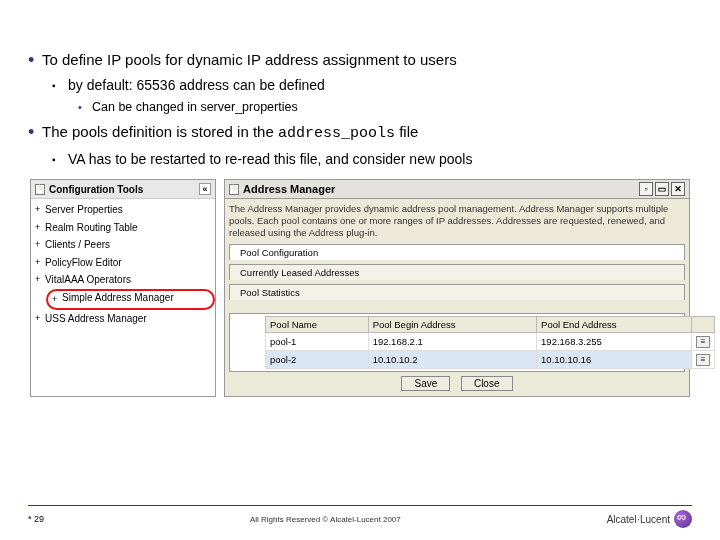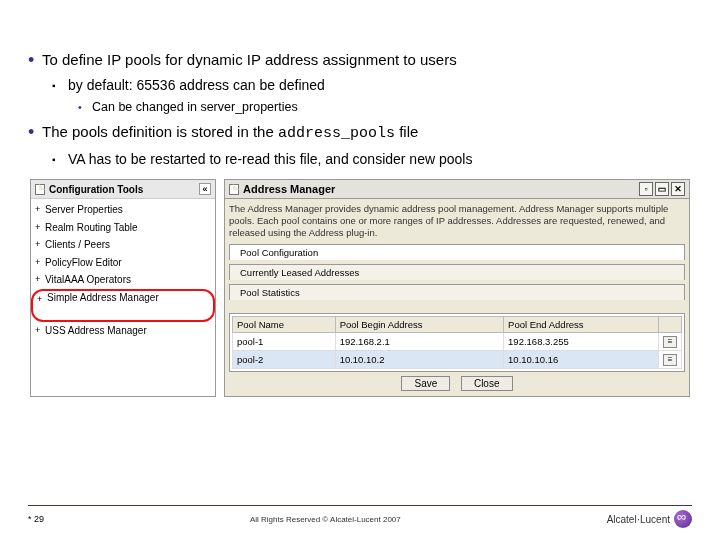--- a/index.html
+++ b/index.html
@@ -117,21 +117,21 @@
   .sidebar-list li::before {
     content: "+";
     position: absolute;
     left: 4px;
     font-size: 9px;
     top: 2px;
   }
   .sidebar-list li.circled {
     border: 2px solid #e11;
     border-radius: 12px;
-    padding-top: 0; padding-bottom: 16px;
+    padding-top: 0; padding-bottom: 4px; margin-left: 15px;
   }
 
   
   .panel {
     flex: 1;
     min-width: 0;
   }
   .panel-titlebar {
     background: #e4e2dc;
     border: 1px solid #999;
@@ -187,20 +187,21 @@
   }
   .table-wrap {
     background: #fff;
     border: 1px solid #999;
     padding: 2px;
   }
   table.pool {
     width: 100%;
     border-collapse: collapse;
     font-size: 9.5px;
+    margin-left: 33px;
   }
   table.pool th {
     background: #ece9d8;
     border: 1px solid #bbb;
     text-align: left;
     font-weight: normal;
     padding: 2px 4px;
   }
   table.pool td {
     border: 1px solid #ddd;

